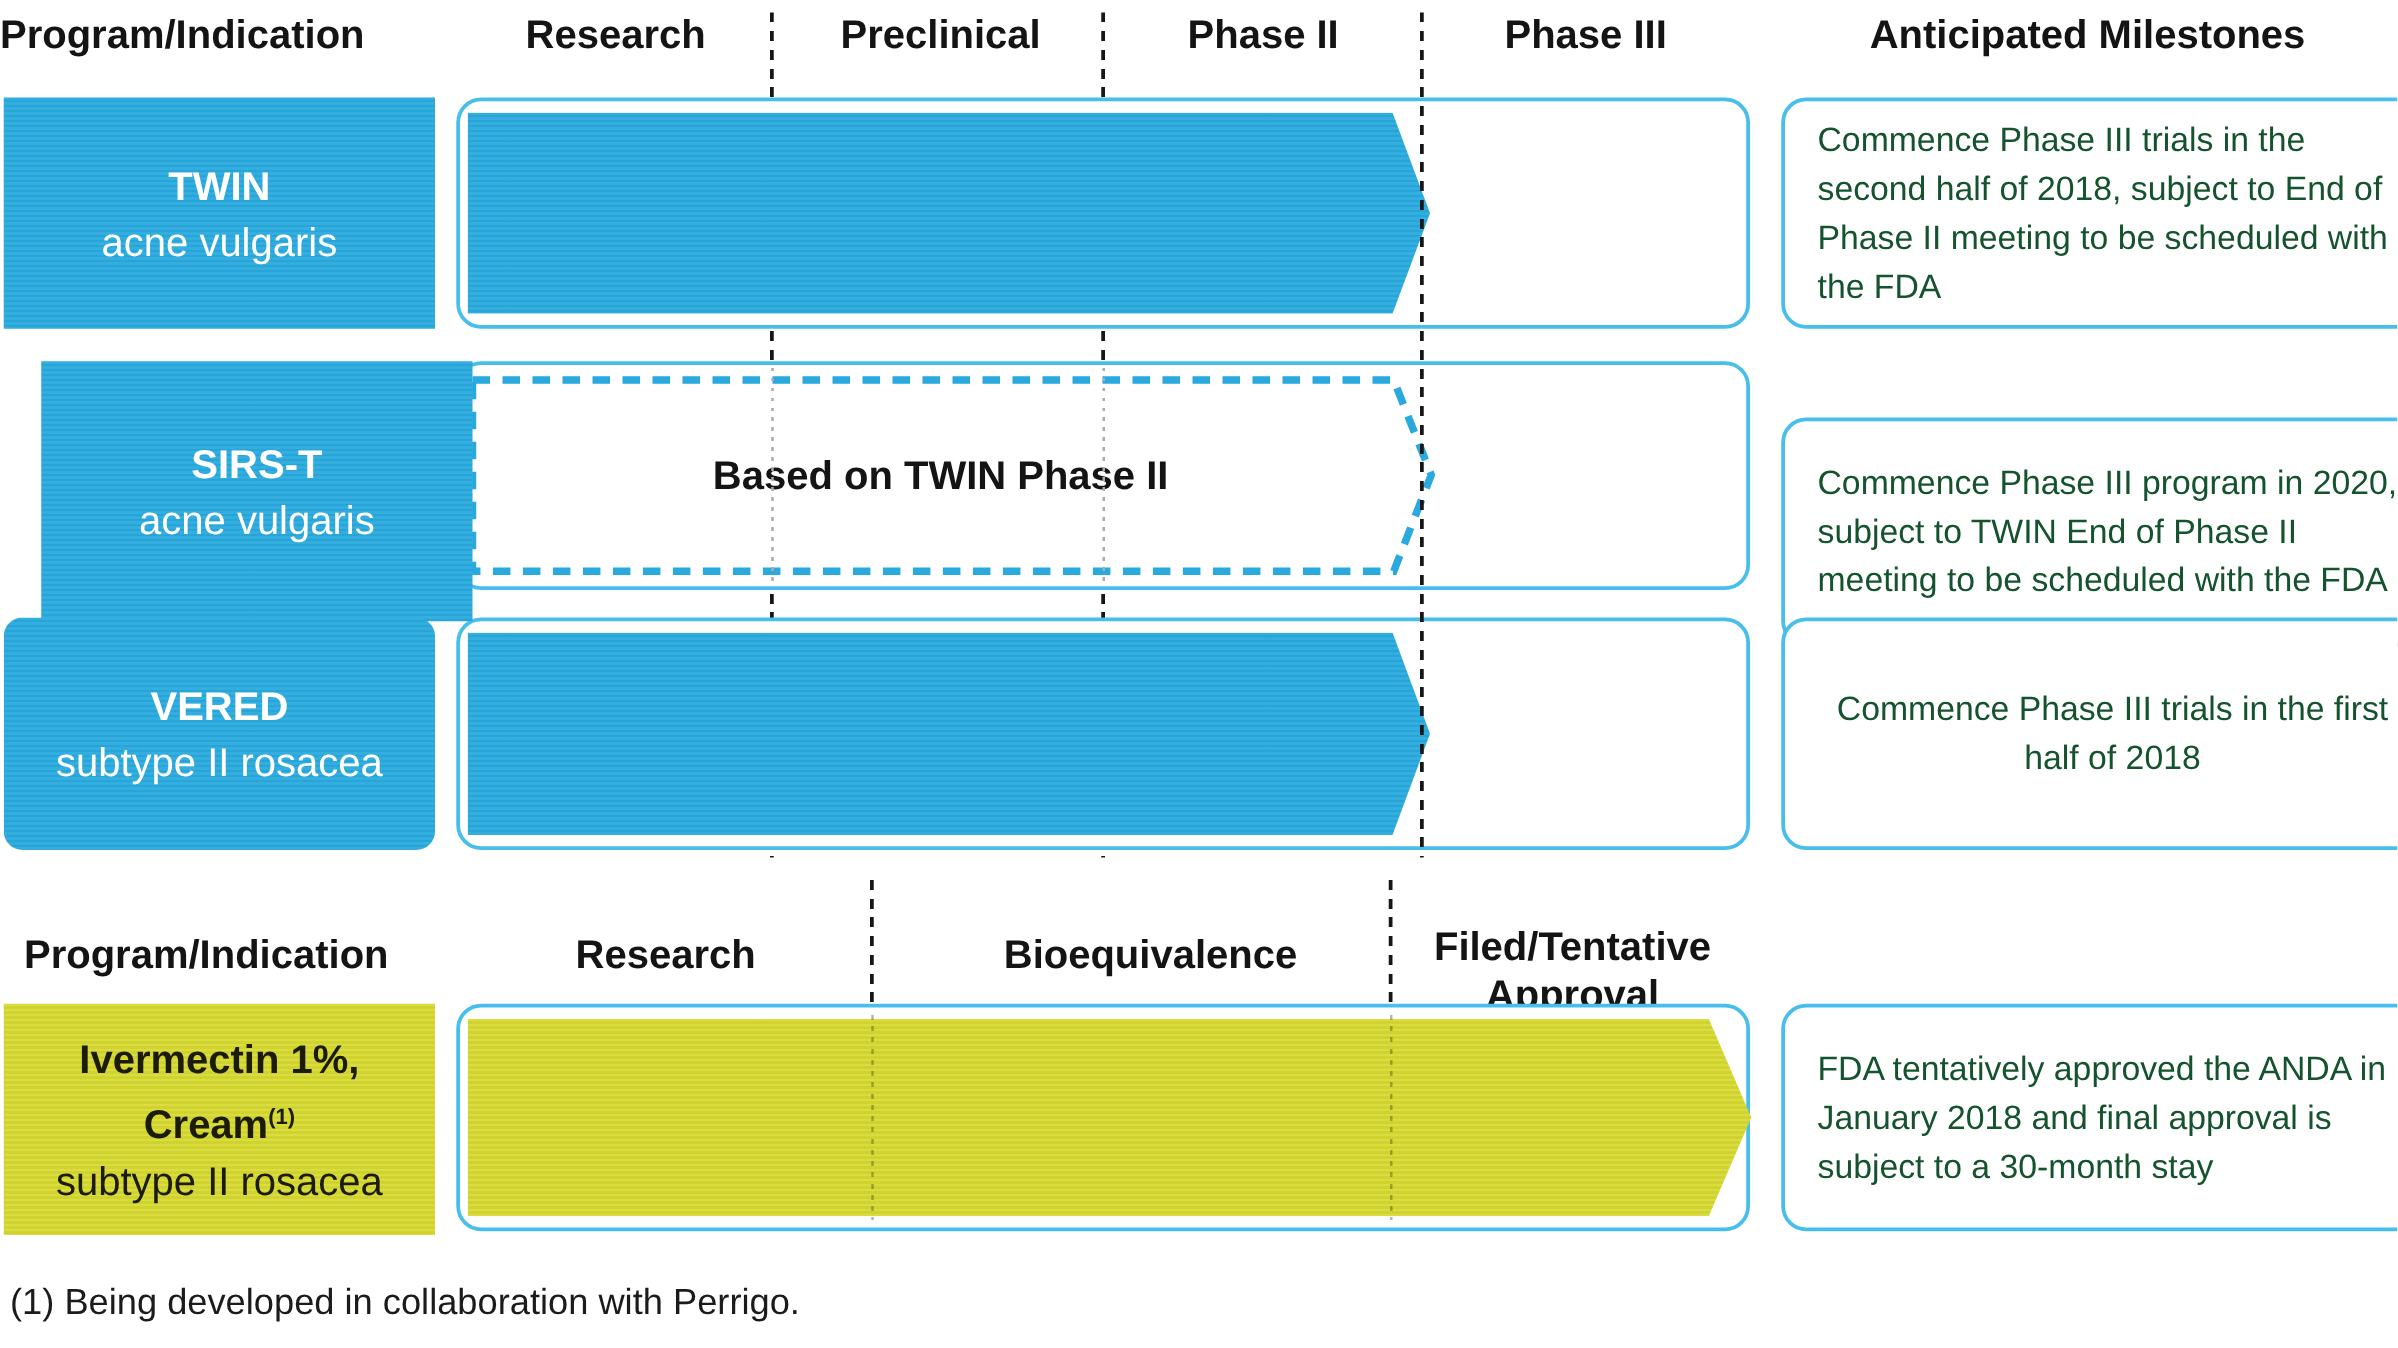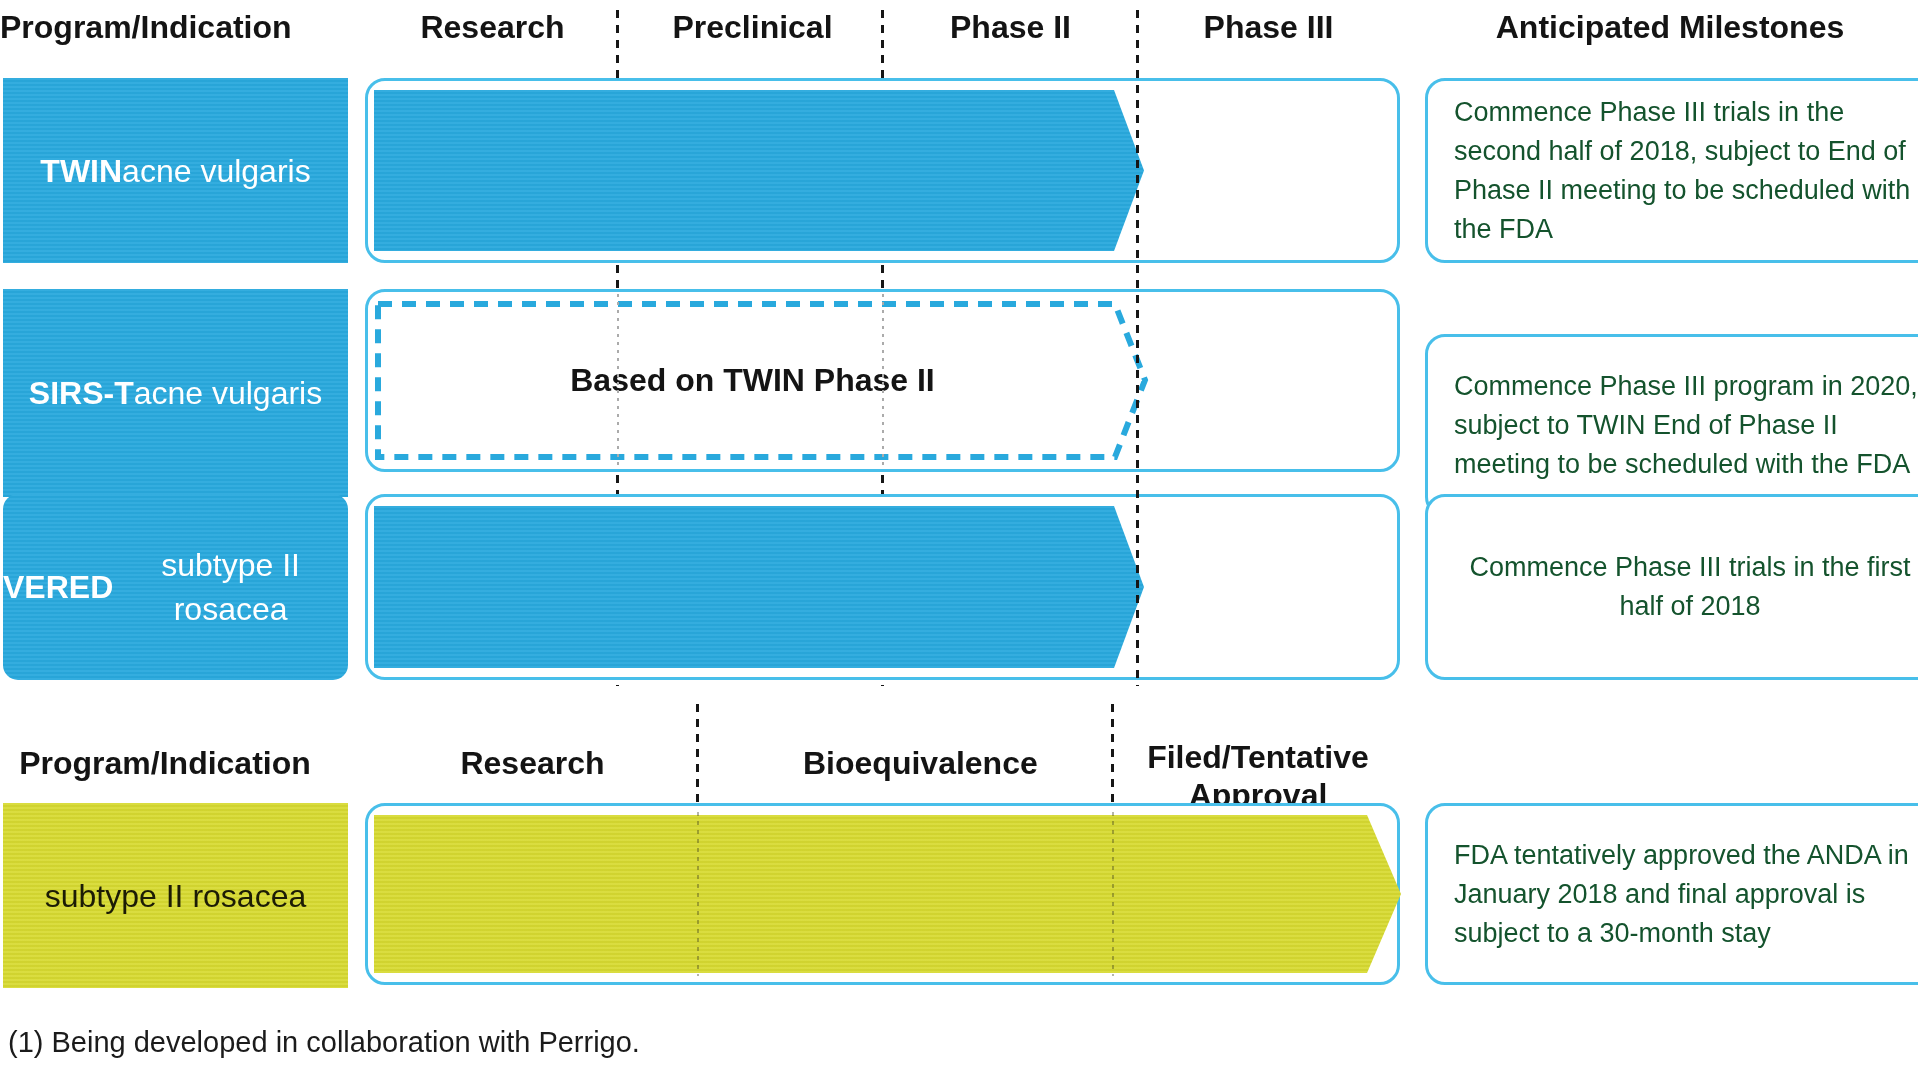--- a/index.html
+++ b/index.html
@@ -7,21 +7,21 @@
     position:relative;width:1918px;height:1078px;background:#ffffff;overflow:hidden;
     font-family:"Liberation Sans", sans-serif;color:#1e1e1e;
   }
   .hdr{
     position:absolute;top:8px;font-size:32px;font-weight:bold;color:#141414;
     text-align:center;line-height:38px;white-space:nowrap;
   }
   .hdr2{position:absolute;font-size:32px;font-weight:bold;color:#141414;text-align:center;line-height:38px;}
   
   .prog{
-    position:absolute;left:3px;width:345px;display:flex;flex-direction:row;
+    position:absolute;left:3px;width:345px;display:flex;flex-direction:column;
     justify-content:center;align-items:center;text-align:center;z-index:2;
   }
   .prog.cyan{
     background:#29a9dd;
     background-image:repeating-linear-gradient(to bottom, rgba(255,255,255,0.05) 0 2px, rgba(0,0,0,0.025) 2px 4px);
     color:#ffffff;
   }
   .prog.yellow{
     background:#d7da31;
     background-image:repeating-linear-gradient(to bottom, rgba(255,255,255,0.07) 0 2px, rgba(0,0,0,0.03) 2px 4px);
@@ -103,21 +103,21 @@
     <div class="l1">TWIN</div>
     <div class="l2">acne vulgaris</div>
   </div>
   <div class="frame" style="top:78px;height:185px;">
     <div class="arrow cyanfill"></div>
   </div>
   <div class="mile" style="top:78px;height:185px;">
     <span>Commence Phase III trials in the second half of 2018, subject to End of Phase II meeting to be scheduled with the FDA</span>
   </div>
 
-  <div class="prog cyan" style="top:289px;height:208px;">
+  <div class="prog cyan" style="top:289px;height:208px;margin-left:30px;">
     <div class="l1">SIRS-T</div>
     <div class="l2">acne vulgaris</div>
   </div>
   <div class="frame" style="top:289px;height:183px;">
     <svg class="dashed-arrow-svg" width="776" height="161" viewBox="0 0 776 161">
       <polygon points="4,4 741,4 771,80 741,157 4,157" fill="none" stroke="#29a9dd" stroke-width="6" stroke-dasharray="14 10"></polygon>
     </svg>
     <div class="bar-label">Based on TWIN Phase II</div>
   </div>
   <div class="mile" style="top:298px;height:183px;margin-top:36px;">
@@ -142,20 +142,23 @@
     <div>Filed/Tentative</div>
     <div>Approval</div>
   </div>
 
   <div class="vline" style="left:696px;top:704px;height:99px;"></div>
   <div class="vline" style="left:1111px;top:704px;height:99px;"></div>
   <div class="vline ghost" style="left:697px;top:812px;height:164px;"></div>
   <div class="vline ghost" style="left:1112px;top:812px;height:164px;"></div>
 
   <div class="prog yellow" style="top:803px;height:185px;">
+    <div class="l1">
+      <span>Ivermectin 1%, Cream</span><sup>(1)</sup>
+    </div>
     <div class="l2">subtype II rosacea</div>
   </div>
   <div class="frame" style="top:803px;height:182px;">
     <div class="arrow yellowfill"></div>
   </div>
   <div class="mile" style="top:803px;height:182px;">
     <span>FDA tentatively approved the ANDA in January 2018 and final approval is subject to a 30-month stay</span>
   </div>
 
   <div class="footnote">(1) Being developed in collaboration with Perrigo.</div>

